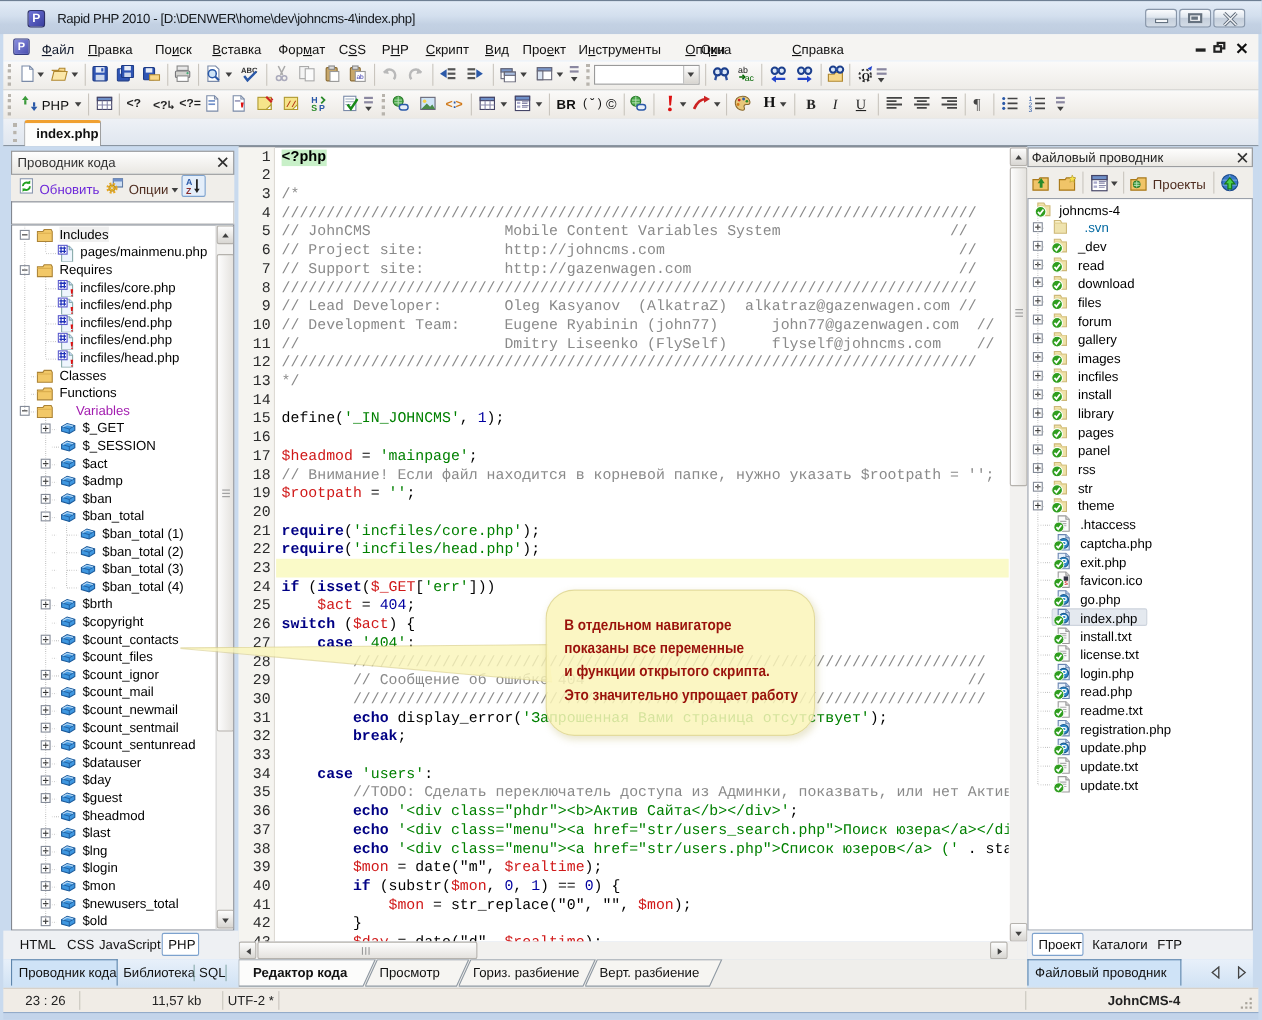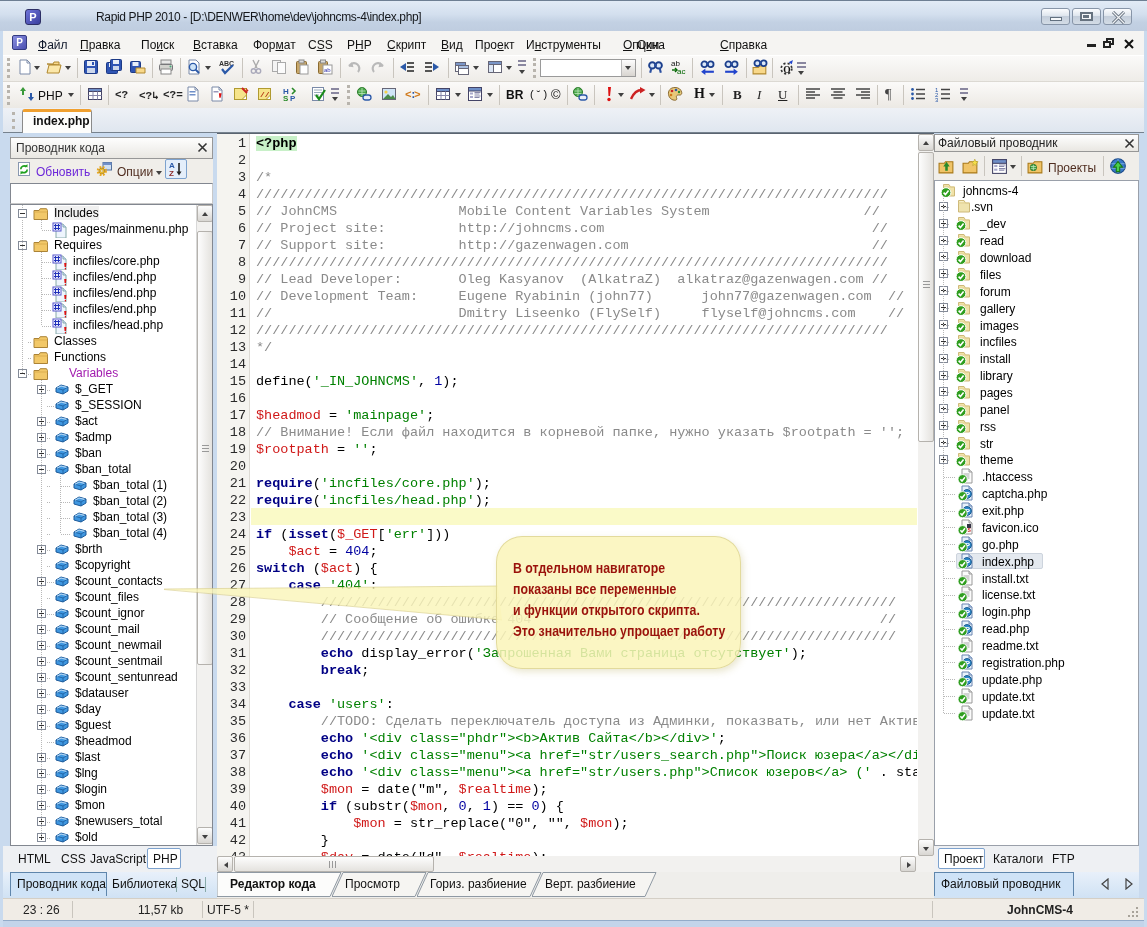--- a/index.html
+++ b/index.html
@@ -11,21 +11,21 @@
 .mono{font-family:"Liberation Mono",monospace;}
 .k{color:#000084;font-weight:bold;}
 .s{color:#008000;}
 .v{color:#d01818;}
 .n{color:#0000a0;}
 .c{color:#8a8a8a;}
 </style></head><body>
 
 <div class="abs" style="left:0;top:0;width:1147px;height:31px;background:linear-gradient(#e2ebf6 0%,#d3dfee 45%,#c3d1e3 70%,#bfcde0 100%);border-top:1px solid #6e7f93;"></div>
 <div class="abs" style="left:25px;top:9px;width:16px;height:16px;background:linear-gradient(135deg,#6f74d8,#3a3f9e);border:1px solid #2d2f66;border-radius:3px;color:#fff;font-weight:bold;font-size:11px;text-align:center;line-height:14px;">P</div>
-<div class="abs" style="left:52px;top:10px;font-size:12px;letter-spacing:-0.35px;color:#15181c;margin-left:44px;">Rapid PHP 2010 - [D:\DENWER\home\dev\johncms-4\index.php]</div>
+<div class="abs" style="left:52px;top:10px;font-size:12px;letter-spacing:-0.35px;color:#15181c;">Rapid PHP 2010 - [D:\DENWER\home\dev\johncms-4\index.php]</div>
 <div class="abs" style="left:1041px;top:8px;width:29px;height:17px;border:1px solid #8795a8;border-radius:3px;background:linear-gradient(#fbfcfe,#dfe6ee 45%,#c4cedb 50%,#d3dce6);">
     <div class="abs" style="left:8px;top:8px;width:12px;height:4px;background:#f6f8fa;border:1px solid #62707f;"></div>
   </div>
 <div class="abs" style="left:1072px;top:8px;width:29px;height:17px;border:1px solid #8795a8;border-radius:3px;background:linear-gradient(#fbfcfe,#dfe6ee 45%,#c4cedb 50%,#d3dce6);">
     <div class="abs" style="left:7px;top:3px;width:13px;height:9px;border:2px solid #66727f;background:#f4f6f8;"></div>
     <div class="abs" style="left:10px;top:6px;width:6px;height:3px;background:#66727f;"></div>
   </div>
 <div class="abs" style="left:1103px;top:8px;width:29px;height:17px;border:1px solid #8795a8;border-radius:3px;background:linear-gradient(#fbfcfe,#dfe6ee 45%,#c4cedb 50%,#d3dce6);">
     <svg class="abs" style="left:7px;top:2px;" width="15" height="13">
       <path d="M2 1 L13 12 M13 1 L2 12" stroke="#5a6675" stroke-width="3"></path>
@@ -956,21 +956,21 @@
     <div class="abs" style="left:28px;top:2.5px;font-size:12px;color:#000;white-space:nowrap;">johncms-4</div>
     <div class="abs" style="left:4px;top:21px;width:9px;height:9px;background:#fff;border:1px solid #848b98;">
       <div class="abs" style="left:1px;top:3px;width:5px;height:1px;background:#333;"></div>
       <div class="abs" style="left:3px;top:1px;width:1px;height:5px;background:#333;"></div>
     </div>
     <svg class="abs" style="left:21px;top:17.4px;" width="16" height="16" viewBox="0 0 16 16">
       <path d="M2.5 2.5 h5.5 l1.5 2.5 h4 V14 H2.5z" fill="#efe3ae" stroke="#cdb878"></path>
       <path d="M2.5 5 h11" stroke="#e2d193"></path>
       <path d="M3.5 3.5 h4" stroke="#f8f0cc"></path>
     </svg>
-    <div class="abs" style="left:36px;top:19.4px;font-size:12px;color:#000000;white-space:nowrap;">.svn</div>
+    <div class="abs" style="left:51px;top:19.4px;font-size:12px;color:#0369a1;white-space:nowrap;">.svn</div>
     <div class="abs" style="left:4px;top:38px;width:9px;height:9px;background:#fff;border:1px solid #848b98;">
       <div class="abs" style="left:1px;top:3px;width:5px;height:1px;background:#333;"></div>
       <div class="abs" style="left:3px;top:1px;width:1px;height:5px;background:#333;"></div>
     </div>
     <svg class="abs" style="left:21px;top:34.2px;" width="16" height="16" viewBox="0 0 16 16">
       <path d="M2.5 2.5 h5.5 l1.5 2.5 h4 V14 H2.5z" fill="#f0e2a8" stroke="#cdb878"></path>
       <path d="M2.5 5 h11" stroke="#e2d193"></path>
       <circle cx="5" cy="10.6" r="4.9" fill="#2f9e1f" stroke="#fff" stroke-width="1"></circle>
       <path d="M2.6 10.6 L4.4 12.6 L7.6 8.4" fill="none" stroke="#fff" stroke-width="1.6"></path>
     </svg>
@@ -1359,21 +1359,21 @@
 <div class="abs" style="left:941px;top:877px;font-size:12px;color:#111;">Файловый проводник</div>
 <svg class="abs" style="left:1100px;top:878px;" width="40" height="12">
     <path d="M8 1 L2 6 L8 11z" fill="none" stroke="#444" stroke-width="1.2"></path>
     <path d="M26 1 L32 6 L26 11z" fill="none" stroke="#444" stroke-width="1.2"></path>
   </svg>
 <div class="abs" style="left:3px;top:898px;width:1141px;height:22px;background:#f0ece6;border-top:1px solid #d4cfc6;"></div>
 <div class="abs" style="left:23px;top:903px;font-size:12px;color:#222;">23 : 26</div>
 <div class="sep" style="left:72px;top:901px;height:17px;"></div>
 <div class="abs" style="left:138px;top:903px;font-size:12px;color:#222;">11,57 kb</div>
 <div class="sep" style="left:202px;top:901px;height:17px;"></div>
-<div class="abs" style="left:207px;top:903px;font-size:12px;color:#222;">UTF-5 *</div>
+<div class="abs" style="left:207px;top:903px;font-size:12px;color:#222;">UTF-2 *</div>
 <div class="sep" style="left:253px;top:901px;height:17px;"></div>
 <div class="sep" style="left:932px;top:901px;height:17px;"></div>
 <div class="abs" style="left:1007px;top:903px;font-size:12px;font-weight:bold;color:#222;">JohnCMS-4</div>
 <div class="abs" style="left:3px;top:920px;width:1141px;height:7px;background:#c3d4ea;border-top:1px solid #93abc9;"></div>
 <svg class="abs" style="left:1124px;top:905px;" width="16" height="14">
     <g fill="#a8a39a">
       <rect x="12" y="10" width="2" height="2"></rect>
       <rect x="8" y="10" width="2" height="2"></rect>
       <rect x="4" y="10" width="2" height="2"></rect>
       <rect x="12" y="6" width="2" height="2"></rect>

